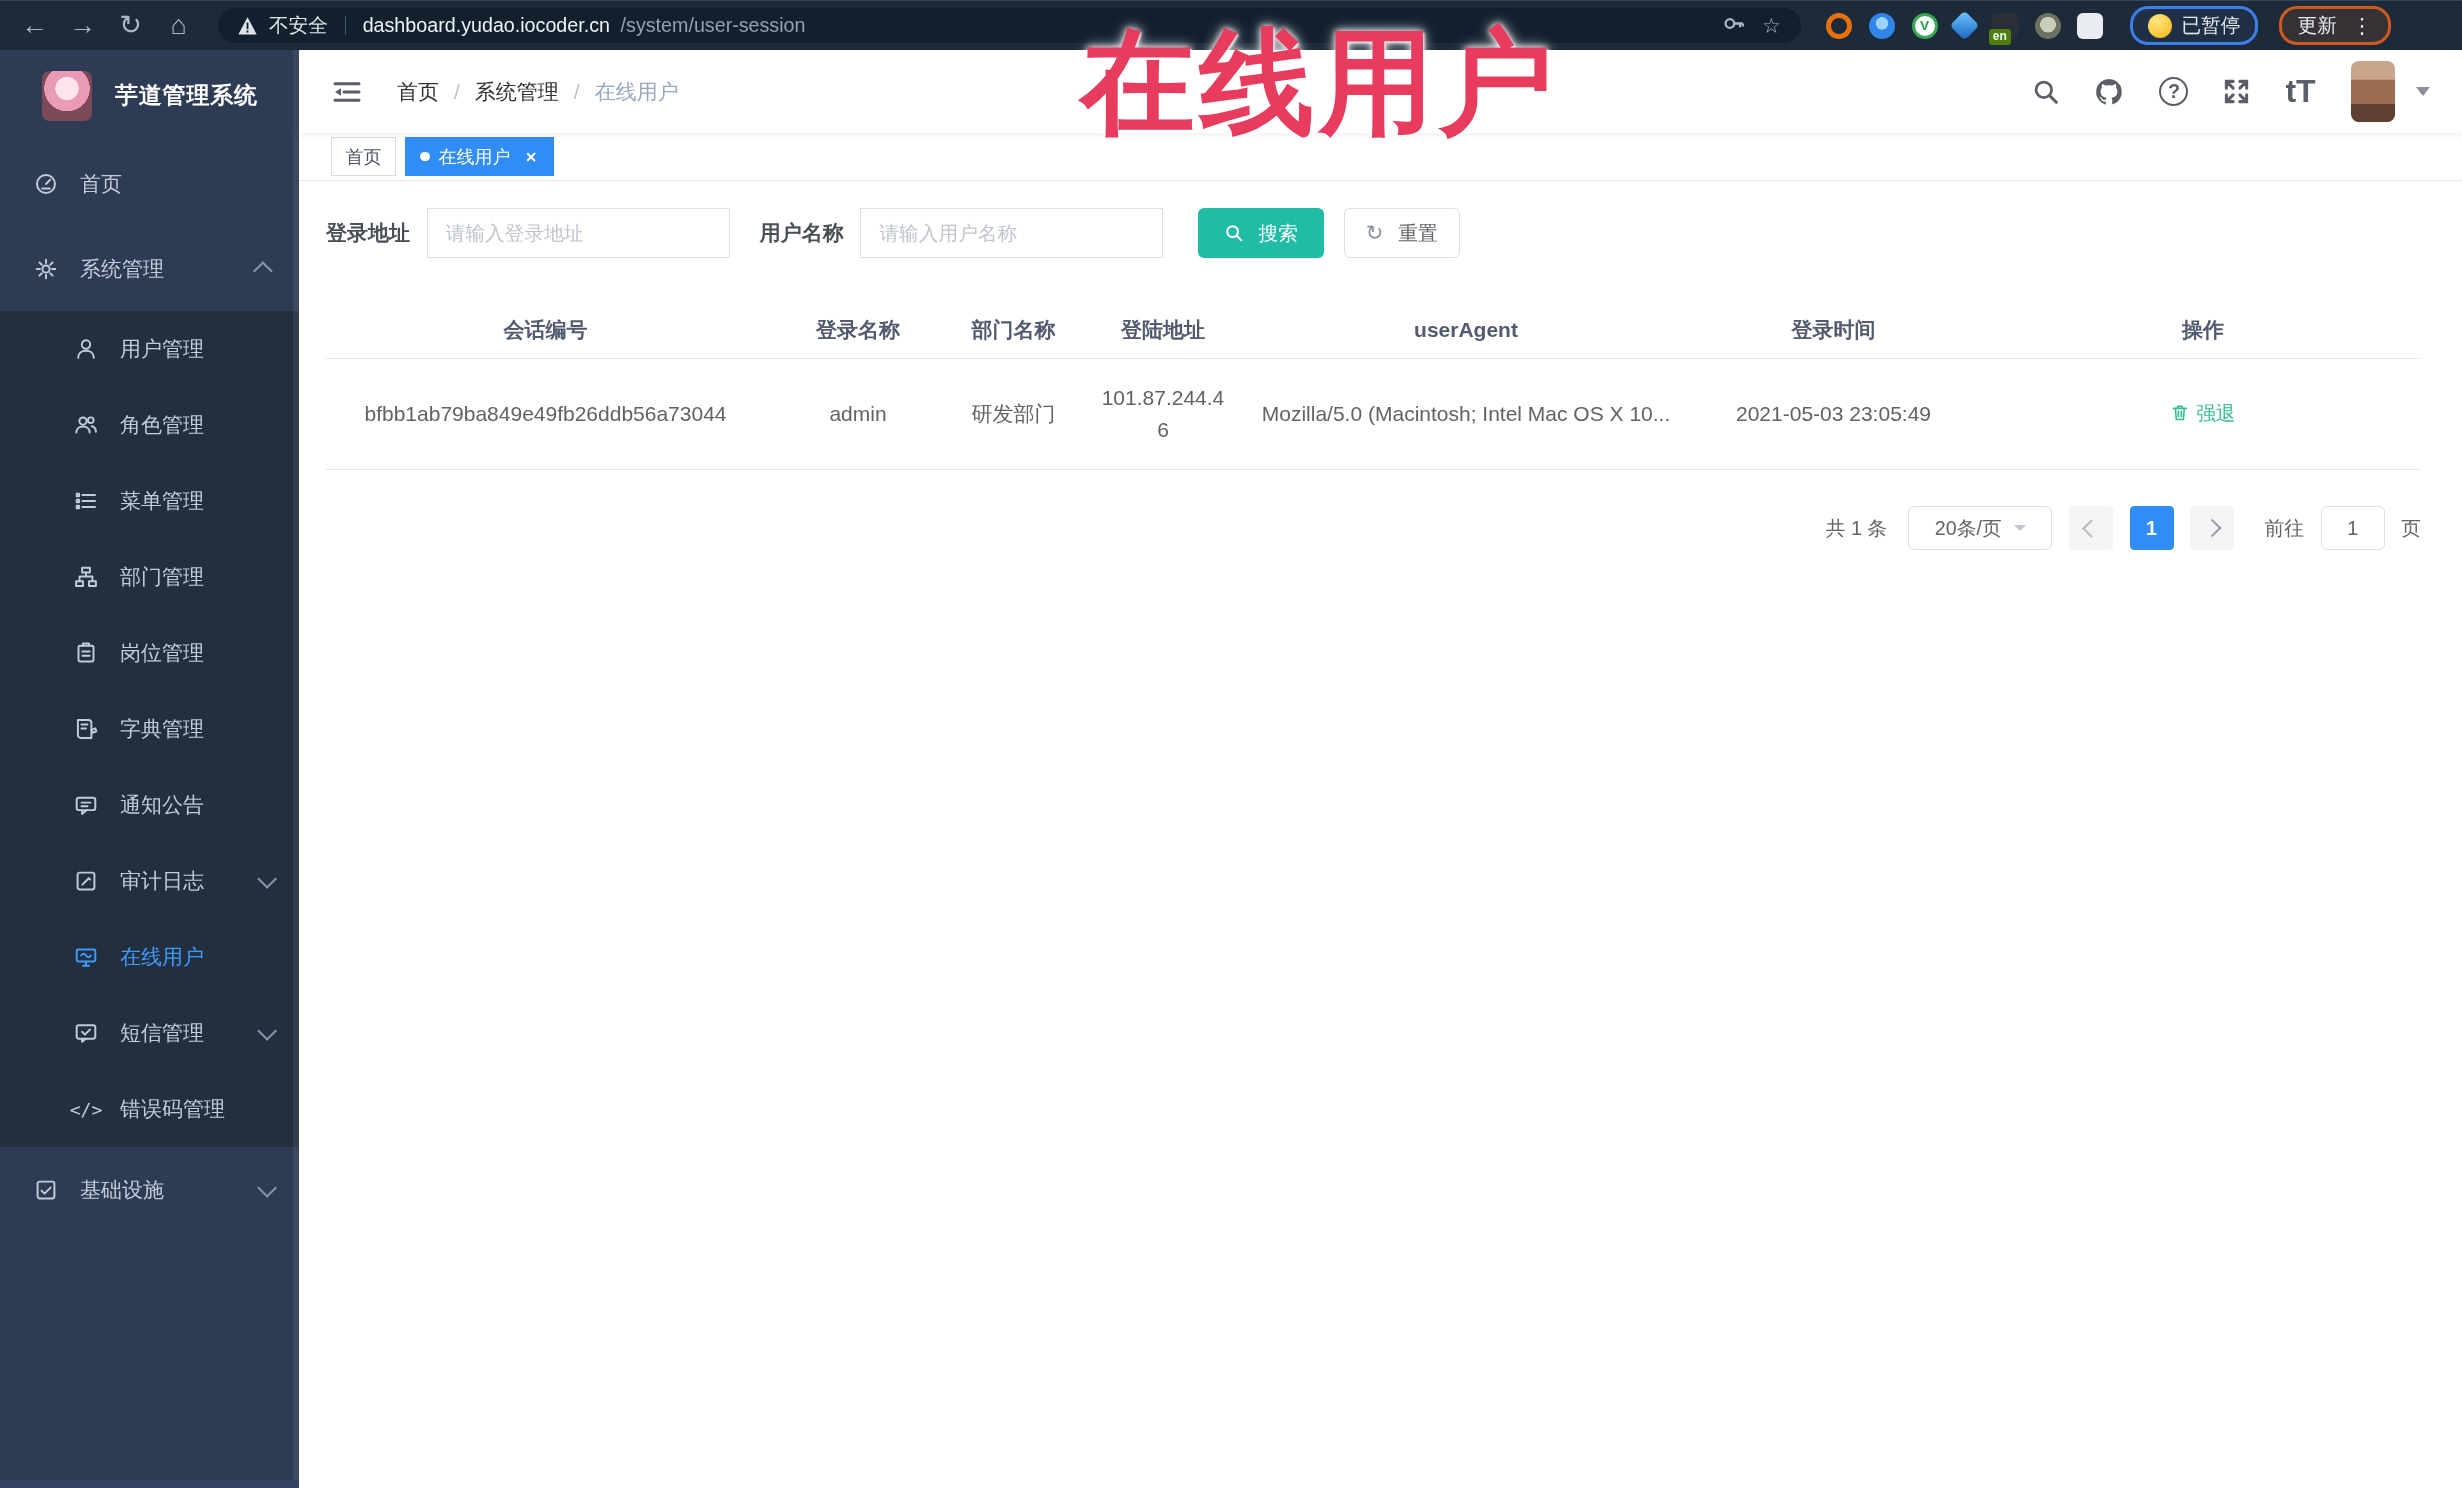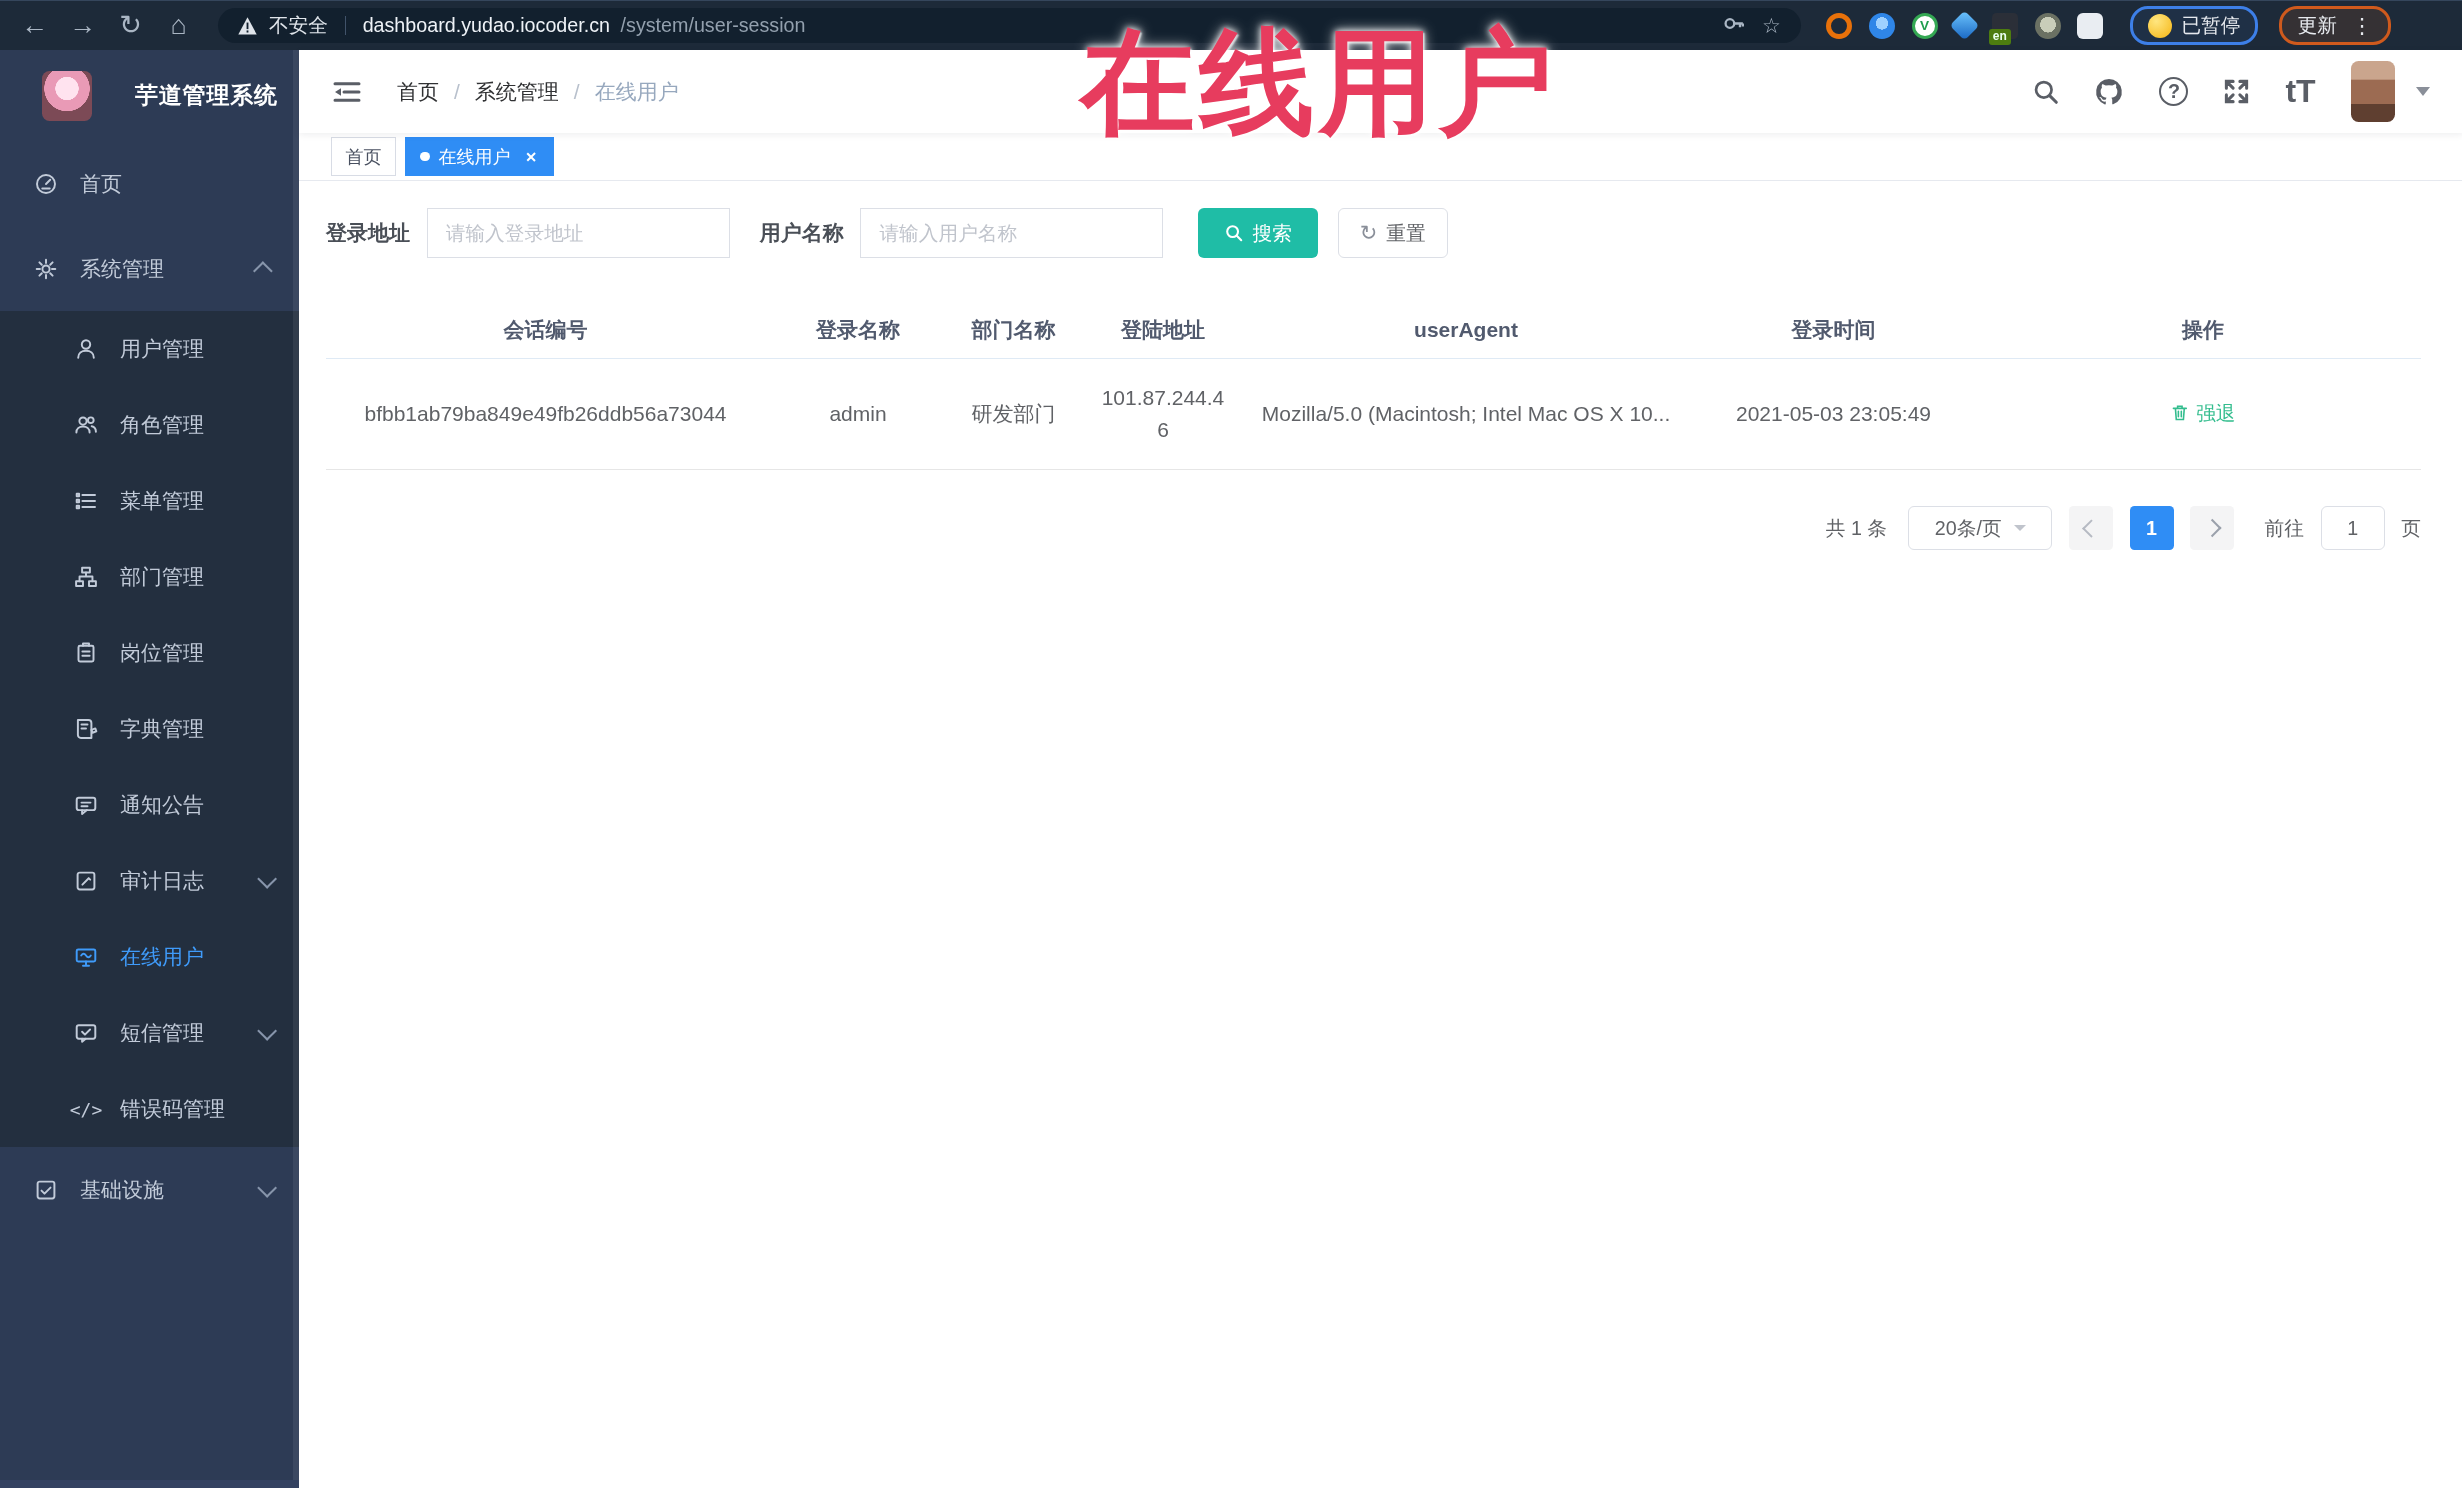--- a/index.html
+++ b/index.html
@@ -40,21 +40,21 @@
   
   .app{position:absolute;top:50px;left:0;right:0;bottom:0;display:flex;}
 
   
   .sidebar{width:299px;flex:0 0 auto;background:#2d3b55;color:#c2cbd9;position:relative;overflow:hidden;}
   .sidebar-scroll{position:absolute;top:0;right:0;width:6px;height:100%;background:rgba(255,255,255,.07);}
   .sidebar-bottom-strip{position:absolute;bottom:0;left:0;right:0;height:7.6px;background:#344261;}
   .logo-row{height:91px;display:flex;align-items:center;padding-left:42px;gap:23px;}
   .logo-img{width:50px;height:50px;border-radius:7.6px;flex:0 0 auto;
     background:radial-gradient(circle at 50% 35%,#ffe3ef 0 28%,#e99ab6 29% 55%,#7c4a56 56% 100%);}
-  .logo-title{color:#fff;font-size:23px;font-weight:700;letter-spacing:0.8px;margin-left:20px;}
+  .logo-title{color:#fff;font-size:23px;font-weight:700;letter-spacing:0.8px;}
   .side-item{display:flex;align-items:center;height:85px;padding:0 27px 0 33px;font-size:21px;gap:21px;cursor:pointer;}
   .side-item .sicon{width:26px;height:26px;flex:0 0 auto;display:flex;align-items:center;justify-content:center;}
   .side-item .sicon svg{stroke:currentColor;fill:none;stroke-width:1.3;stroke-linecap:round;stroke-linejoin:round;}
   .submenu{background:#232f3f;}
   .submenu .side-item{height:76px;padding-left:73px;}
   .side-item.active{color:#3f9bfa;}
   .side-label{flex:0 1 auto;}
   .chev{width:12px;height:12px;border-right:2.3px solid #8795ab;border-bottom:2.3px solid #8795ab;margin-left:auto;flex:0 0 auto;}
   .chev.down{transform:rotate(45deg) translateY(-3px);}
   .chev.up{transform:rotate(-135deg) translateY(-3px);}
@@ -89,21 +89,21 @@
   .tag-close::before{transform:translate(-50%,-50%) rotate(45deg);}
   .tag-close::after{transform:translate(-50%,-50%) rotate(-45deg);}
 
   .content{flex:1;padding:27px 42px 0 27px;position:relative;background:#fff;}
 
   .filters{display:flex;align-items:center;font-size:21px;color:#4a4f57;font-weight:700;}
   .f-label{flex:0 0 auto;}
   .f-input{width:303px;height:50px;border:1.5px solid #dcdfe6;border-radius:0;margin:0 30px 0 16.7px;
      padding:0 18px;font-size:19.7px;color:#606266;box-sizing:border-box;font-family:inherit;}
   .f-input::placeholder{color:#c0c4cc;}
-  .btn{height:50px;border-radius:6px;font-size:19.7px;display:flex;align-items:center;gap:9px;
+  .btn{height:50px;border-radius:6px;font-size:19.7px;display:flex;align-items:center;gap:15px;
      cursor:pointer;box-sizing:border-box;font-weight:400;}
   .btn-search{background:#1fbda6;border:none;color:#fff;padding:0 26px;margin-left:4.5px;}
   .btn-reset{background:#fff;border:1.5px solid #dcdfe6;color:#606266;padding:0 21px;margin-left:19.7px;}
   .reset-glyph{font-size:21px;color:#8a8f99;}
 
   .table{margin-top:44px;width:2095px;}
   .trow{display:flex;align-items:center;justify-content:flex-end;}
   .thead{height:56px;border-bottom:1.5px solid #dfeaf5;font-weight:700;color:#515a6e;font-size:21px;}
   .tbody-row{min-height:110px;border-bottom:1.5px solid #e6e6e6;color:#606266;font-size:21px;}
   .tcell{box-sizing:border-box;text-align:center;padding:0 10.6px;}

